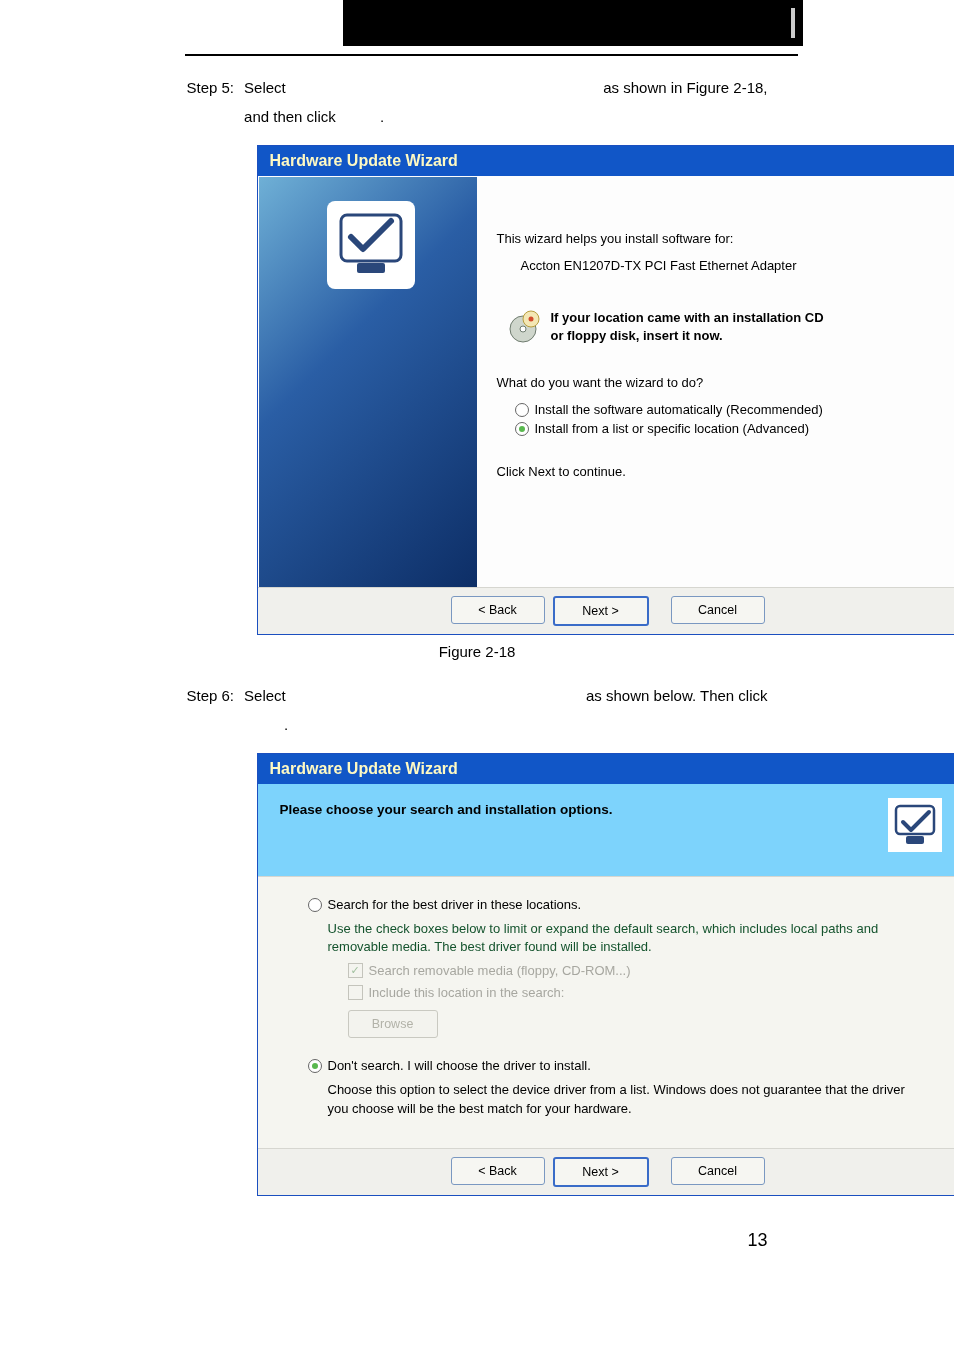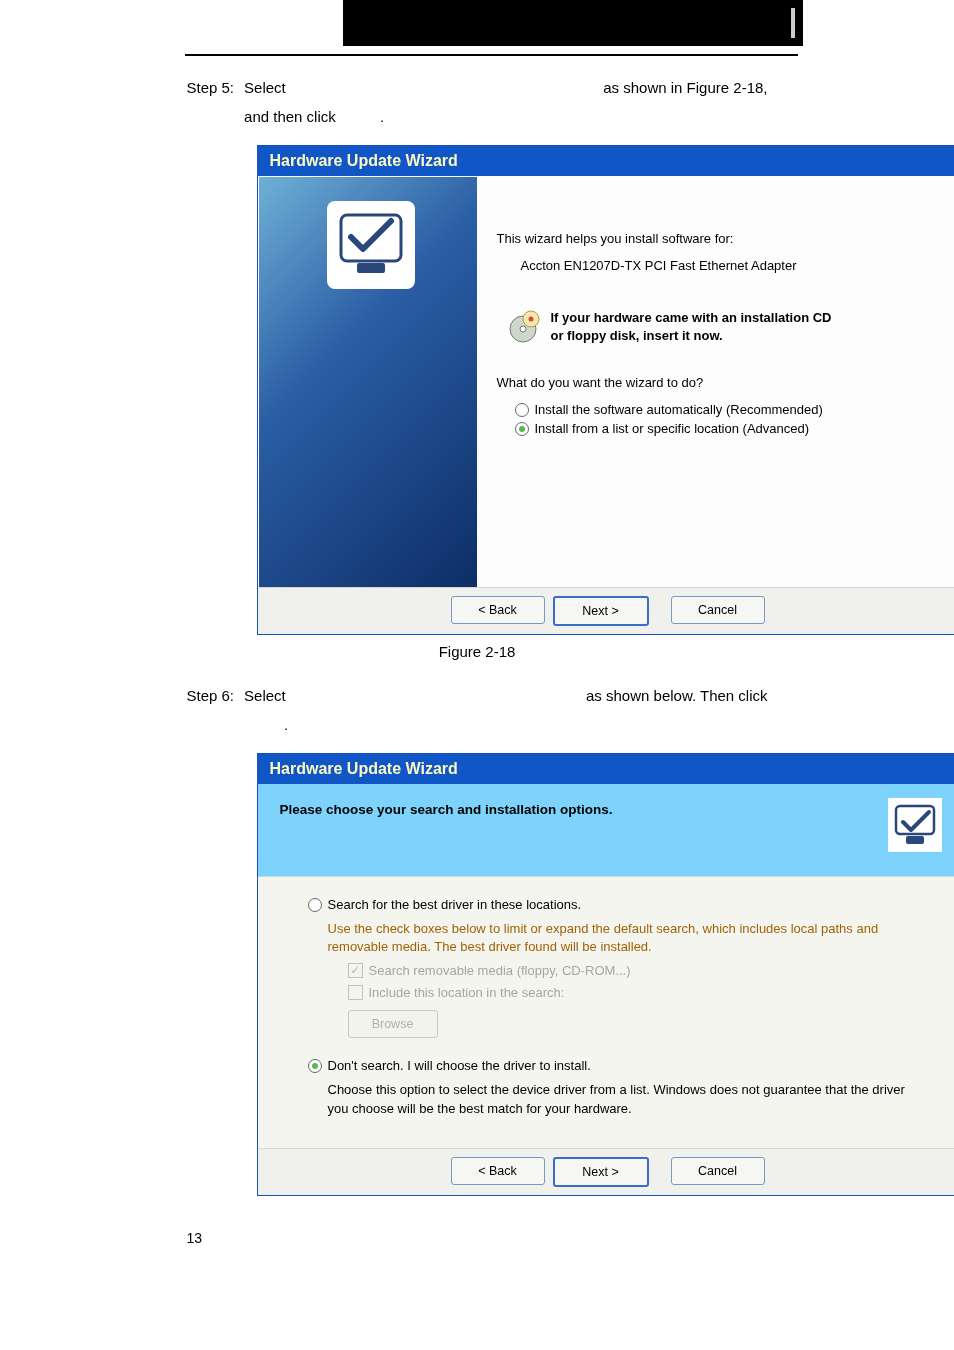--- a/index.html
+++ b/index.html
@@ -190,21 +190,21 @@
 .dlg-body2 {
   background: #f5f5f0;
   font-family: Tahoma, sans-serif;
   font-size: 13px;
   padding: 18px 36px 30px 50px;
 }
 .desc {
   padding: 6px 0 0 20px;
   line-height: 1.4;
 }
-.desc.grey { color: #a16207; }
+.desc.grey { color: #14532d; }
 .check-row {
   display: flex;
   align-items: center;
   gap: 6px;
   padding: 7px 0 0 40px;
   color: #a7a7a0;
 }
 .checkbox {
   width: 13px; height: 13px;
   border: 1px solid #c4c4bc;
@@ -246,22 +246,22 @@
   min-width: 88px;
   height: 26px;
   border: 1px solid #c9c9c1;
   border-radius: 3px;
   background: #f3f3ee;
   color: #b2b2a8;
   font-size: 12.5px;
   display:inline-flex; align-items:center; justify-content:center;
 }
 .pagenum {
-  text-align:left;
-  font-size: 14px;
+  text-align:right;
+  font-size: 18px;
   padding-top: 26px;
 }
 </style>
 </head>
 <body>
 
 <div class="page">
   <div class="topbar">
     <div class="blackbox"></div>
     <div class="hr"></div>
@@ -301,33 +301,34 @@
           <div class="cd-row">
             <div class="cd-icon">
               <svg viewBox="0 0 36 36">
                 <circle cx="18" cy="20" r="13" fill="#cfd6cc" stroke="#6f7c6f"></circle>
                 <circle cx="18" cy="20" r="3" fill="#fff" stroke="#6f7c6f"></circle>
                 <circle cx="26" cy="10" r="8" fill="#f4e7b4" stroke="#b79d3f"></circle>
                 <circle cx="26" cy="10" r="2.5" fill="#d34c2c"></circle>
               </svg>
             </div>
             <div class="cd-text">
-              <span>If your hardware came with an installation CD</span><br>
+              <span>If your location came with an installation CD</span><br>
               <span>or floppy disk, insert it now.</span>
             </div>
           </div>
           <div style="margin-bottom:10px;">What do you want the wizard to do?</div>
           <div class="radio-row">
             <span class="radio"></span>
             <span>Install the software automatically (Recommended)</span>
           </div>
           <div class="radio-row">
             <span class="radio sel"></span>
             <span>Install from a list or specific location (Advanced)</span>
           </div>
+          <div style="margin-top:26px;">Click Next to continue.</div>
         </div>
       </div>
       <div class="dlg-btnrow">
         <div class="winbtn">&lt; Back</div>
         <div class="winbtn default">Next &gt;</div>
         <div class="winbtn" style="margin-left:14px;">Cancel</div>
       </div>
     </div>
 
     <div class="figcap">Figure 2-18</div>

